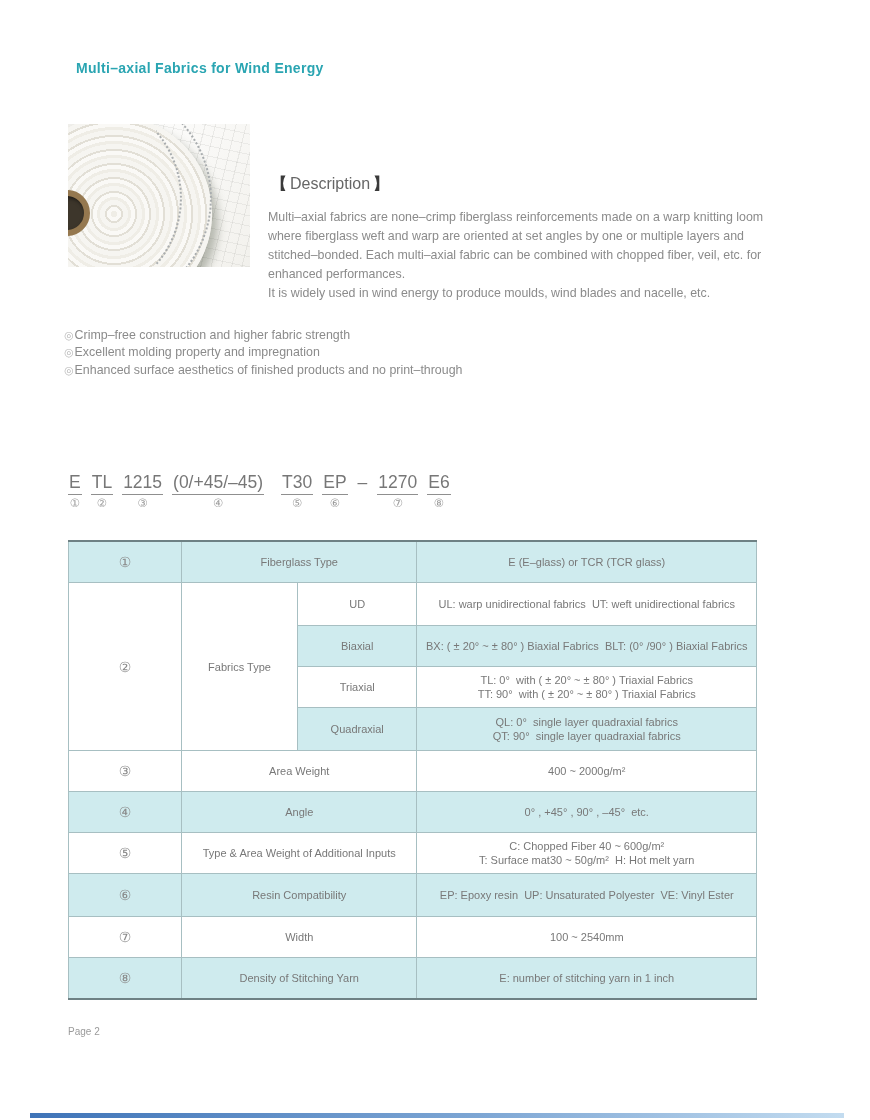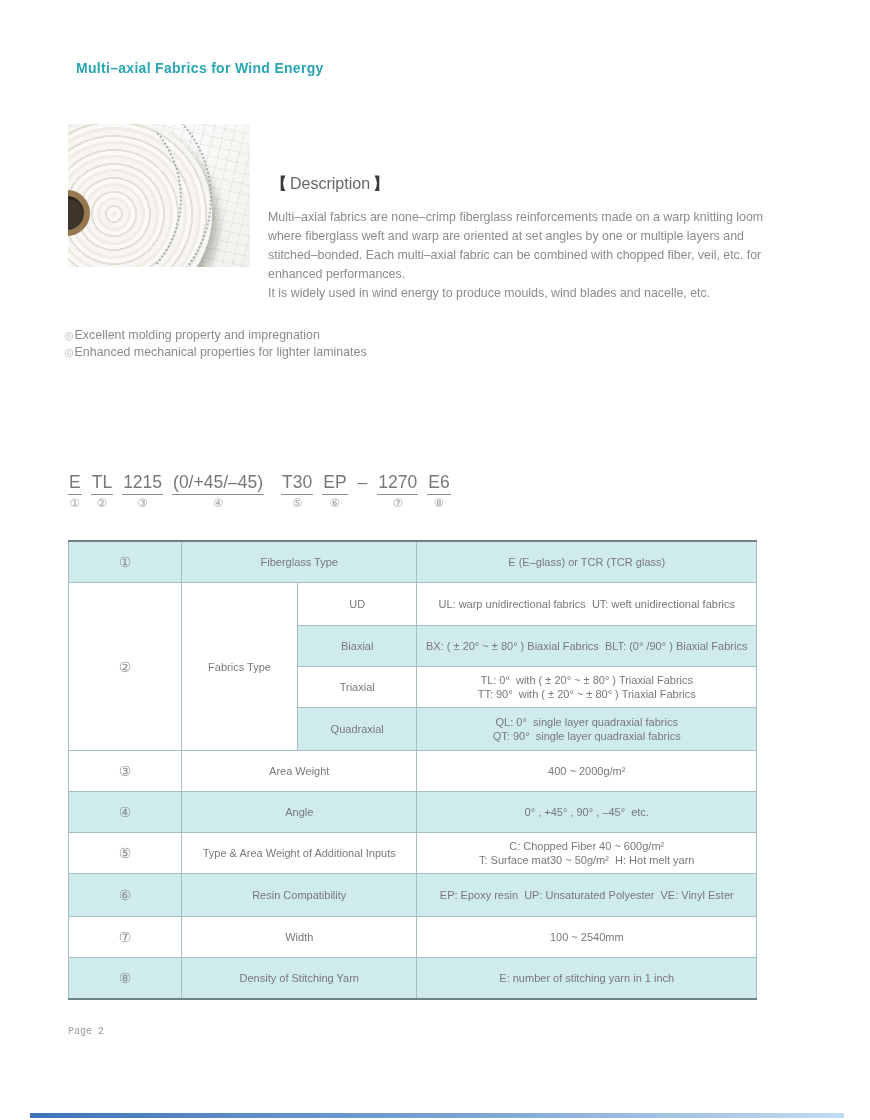--- a/index.html
+++ b/index.html
@@ -54,21 +54,21 @@
   .seg-dash .seg-text{border-bottom:none;}
   
   table.spec{position:absolute;left:68px;top:540px;width:689px;border-collapse:collapse;
              border-top:2px solid #6e8184;border-bottom:2px solid #6e8184;}
   table.spec td{border:1px solid #a7bfc2;font-size:11px;color:#787878;text-align:center;
                 vertical-align:middle;padding:1px 4px;line-height:14px;white-space:pre-wrap;}
   table.spec td.num{font-size:14px;color:#8a8a8a;}
   td.teal{background:#cfebee;}
   .w-num{width:108px;} .w-lab1{width:110px;} .w-lab2{width:113px;} .w-val{width:342px;}
   
-  .pagenum{position:absolute;left:68px;top:1026px;font-size:10px;color:#9a9a9a;font-family:Liberation Mono, monospace;}
+  .pagenum{position:absolute;left:68px;top:1026px;font-size:10px;color:#9a9a9a;}
   .footer-bar{position:absolute;left:30px;top:1113px;width:814px;height:5px;
               background:linear-gradient(to right,#3f74b8 0%,#7da6d4 55%,#c3dcf0 100%);}
 </style>
 </head>
 <body>
 
 <div class="page">
 
   <div class="title">Multi–axial Fabrics for Wind Energy</div>
 
@@ -89,22 +89,23 @@
   <div class="desc">
     <div class="sec-head">
       <span class="bracket">【</span><span>Description</span><span class="bracket">】</span>
     </div>
     <p>Multi–axial fabrics are none–crimp fiberglass reinforcements made on a warp knitting loom where fiberglass weft and warp are oriented at set angles by one or multiple layers and stitched–bonded. Each multi–axial fabric can be combined with chopped fiber, veil, etc. for enhanced performances.</p>
     <p>It is widely used in wind energy to produce moulds, wind blades and nacelle, etc.</p>
   </div>
 
   <div class="props">
     <ul>
+      <li><span class="bullet">◎</span><span>Crimp–free construction and higher fabric strength</span></li>
       <li><span class="bullet">◎</span><span>Excellent molding property and impregnation</span></li>
-      <li><span class="bullet">◎</span><span>Enhanced mechanical properties for lighter laminates</span></li>
+      <li><span class="bullet">◎</span><span>Enhanced surface aesthetics of finished products and no print–through</span></li>
     </ul>
   </div>
 
   <div class="codesec">
     <div class="codeline">
       <div class="seg">
           <span class="seg-text">E</span>
           <span class="seg-num">①</span>
         </div>
       <div class="seg">

